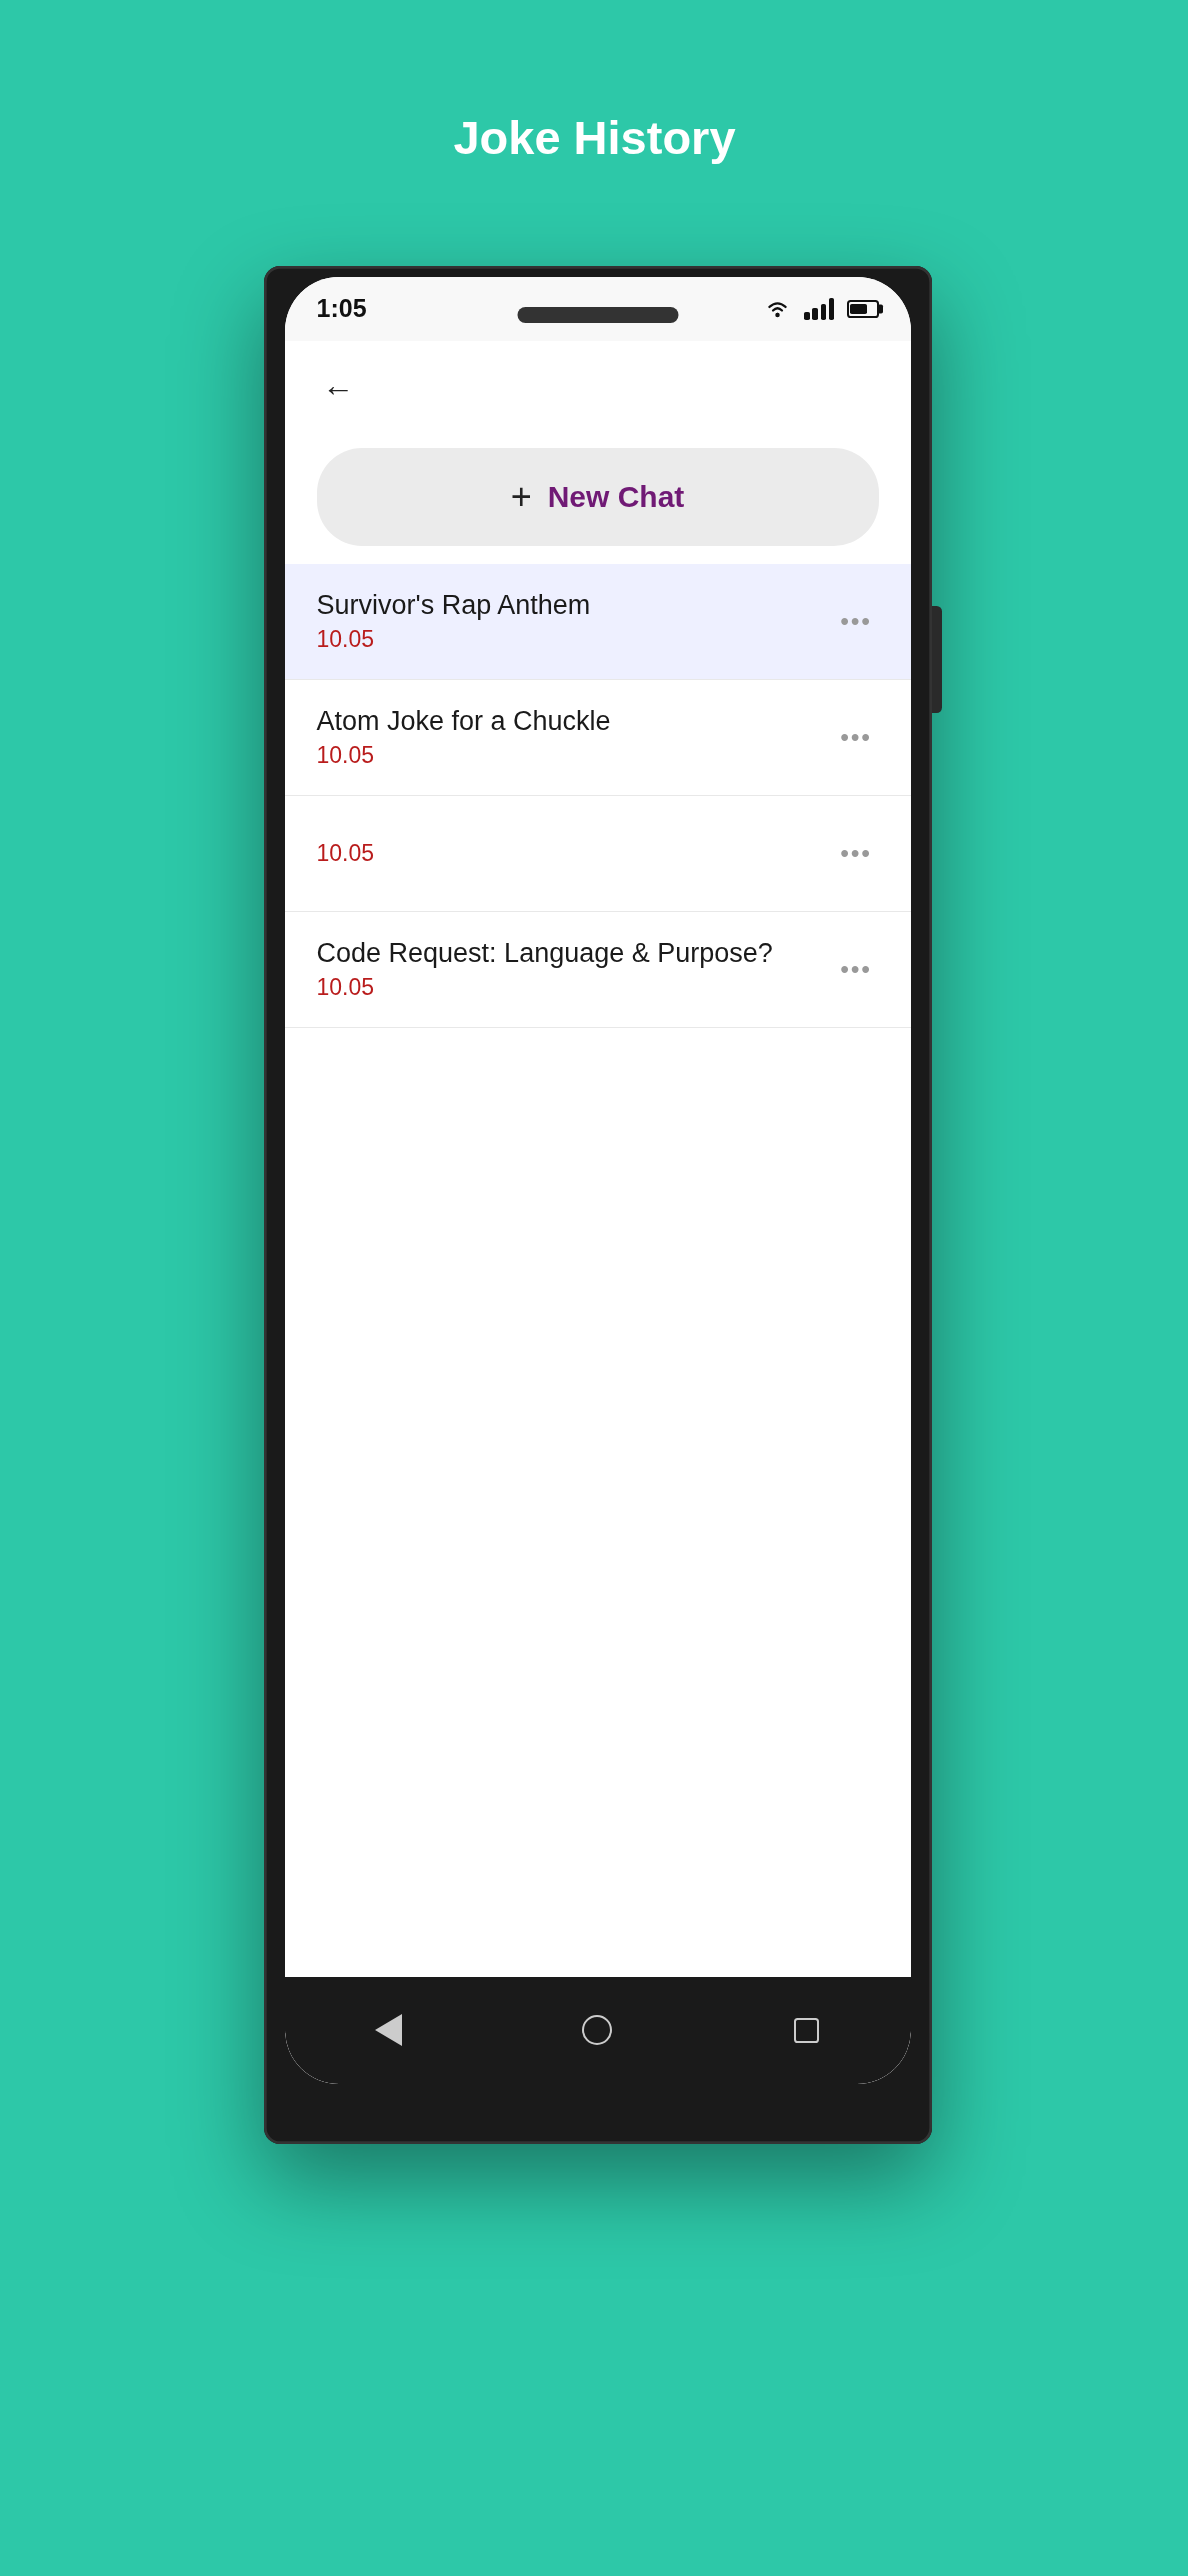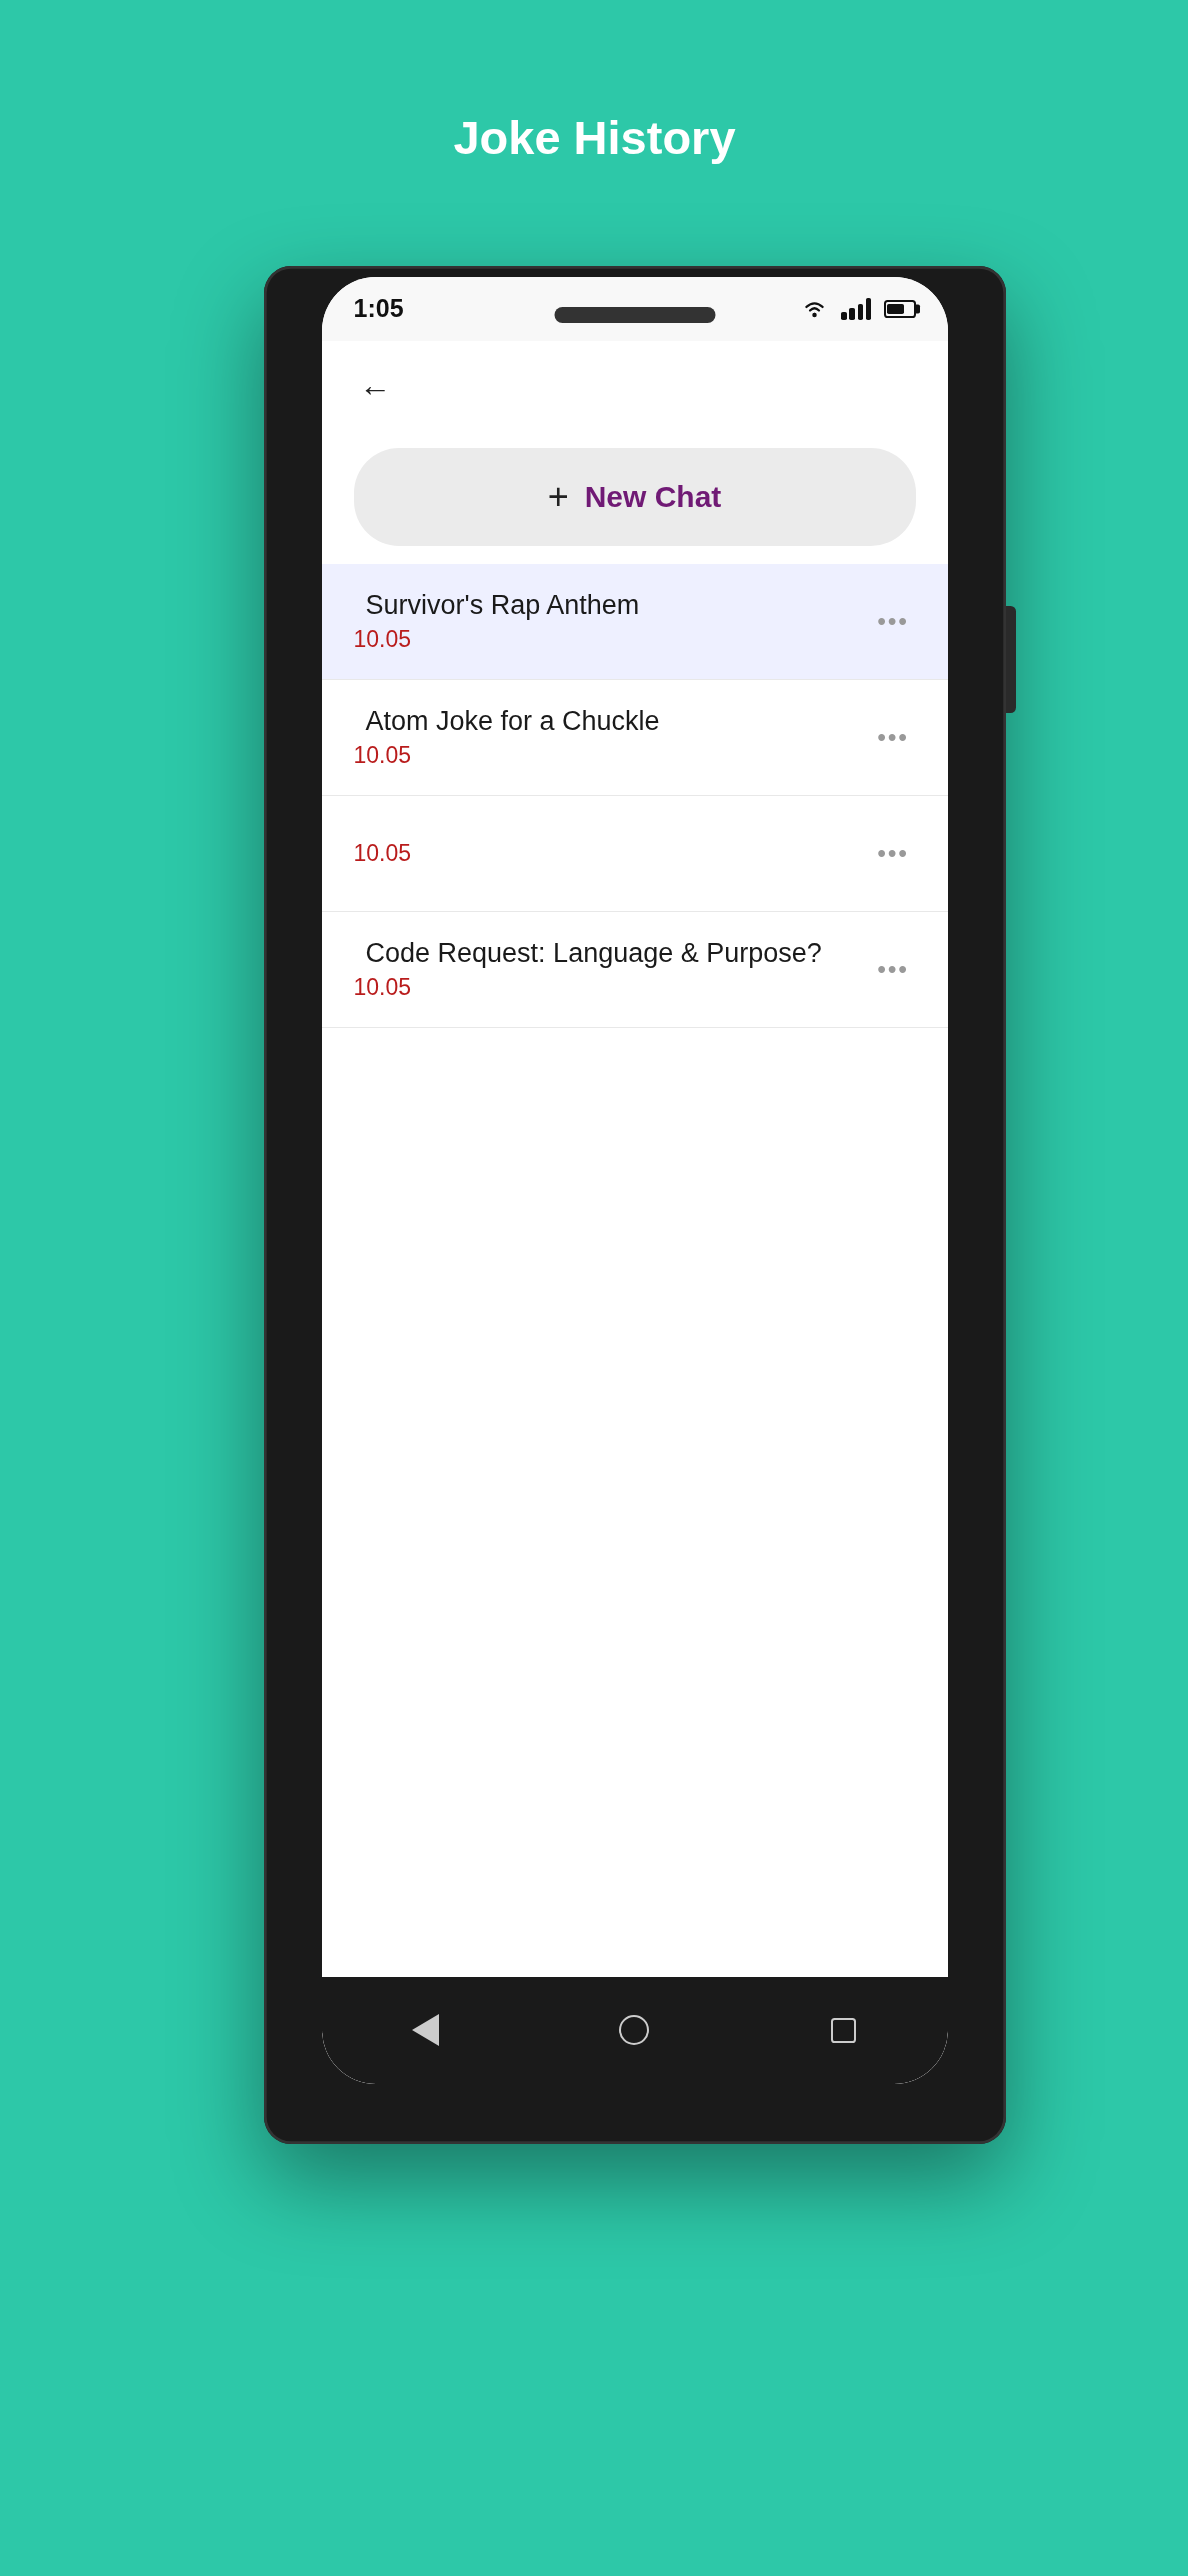--- a/index.html
+++ b/index.html
@@ -30,24 +30,24 @@
 
     .phone-wrapper {
       margin-top: 98px;
       position: relative;
       width: 662px;
       height: 1968px;
     }
 
     
     .phone-shell {
-      width: 742px;
+      width: 668px;
       height: 1878px;
       background: #1a1a1a;
-      border-radius: 27px;
+      border-radius: 16px;
       position: relative;
       box-shadow: 0 36px 89px rgba(0,0,0,0.4), inset 0 0 0 2.7px #333;
       display: flex;
       flex-direction: column;
       align-items: center;
     }
 
     
     .phone-speaker {
       width: 161px;
@@ -241,21 +241,20 @@
     .chat-item-left {
       display: flex;
       flex-direction: column;
       gap: 5.4px;
     }
 
     .chat-item-title {
       font-size: 27px;
       font-weight: 500;
       color: #1a1a1a;
-      margin-left: 12px;
     }
 
     .chat-item-date {
       font-size: 23px;
       color: #b91c1c;
     }
 
     .chat-item-menu {
       display: flex;
       align-items: center;

